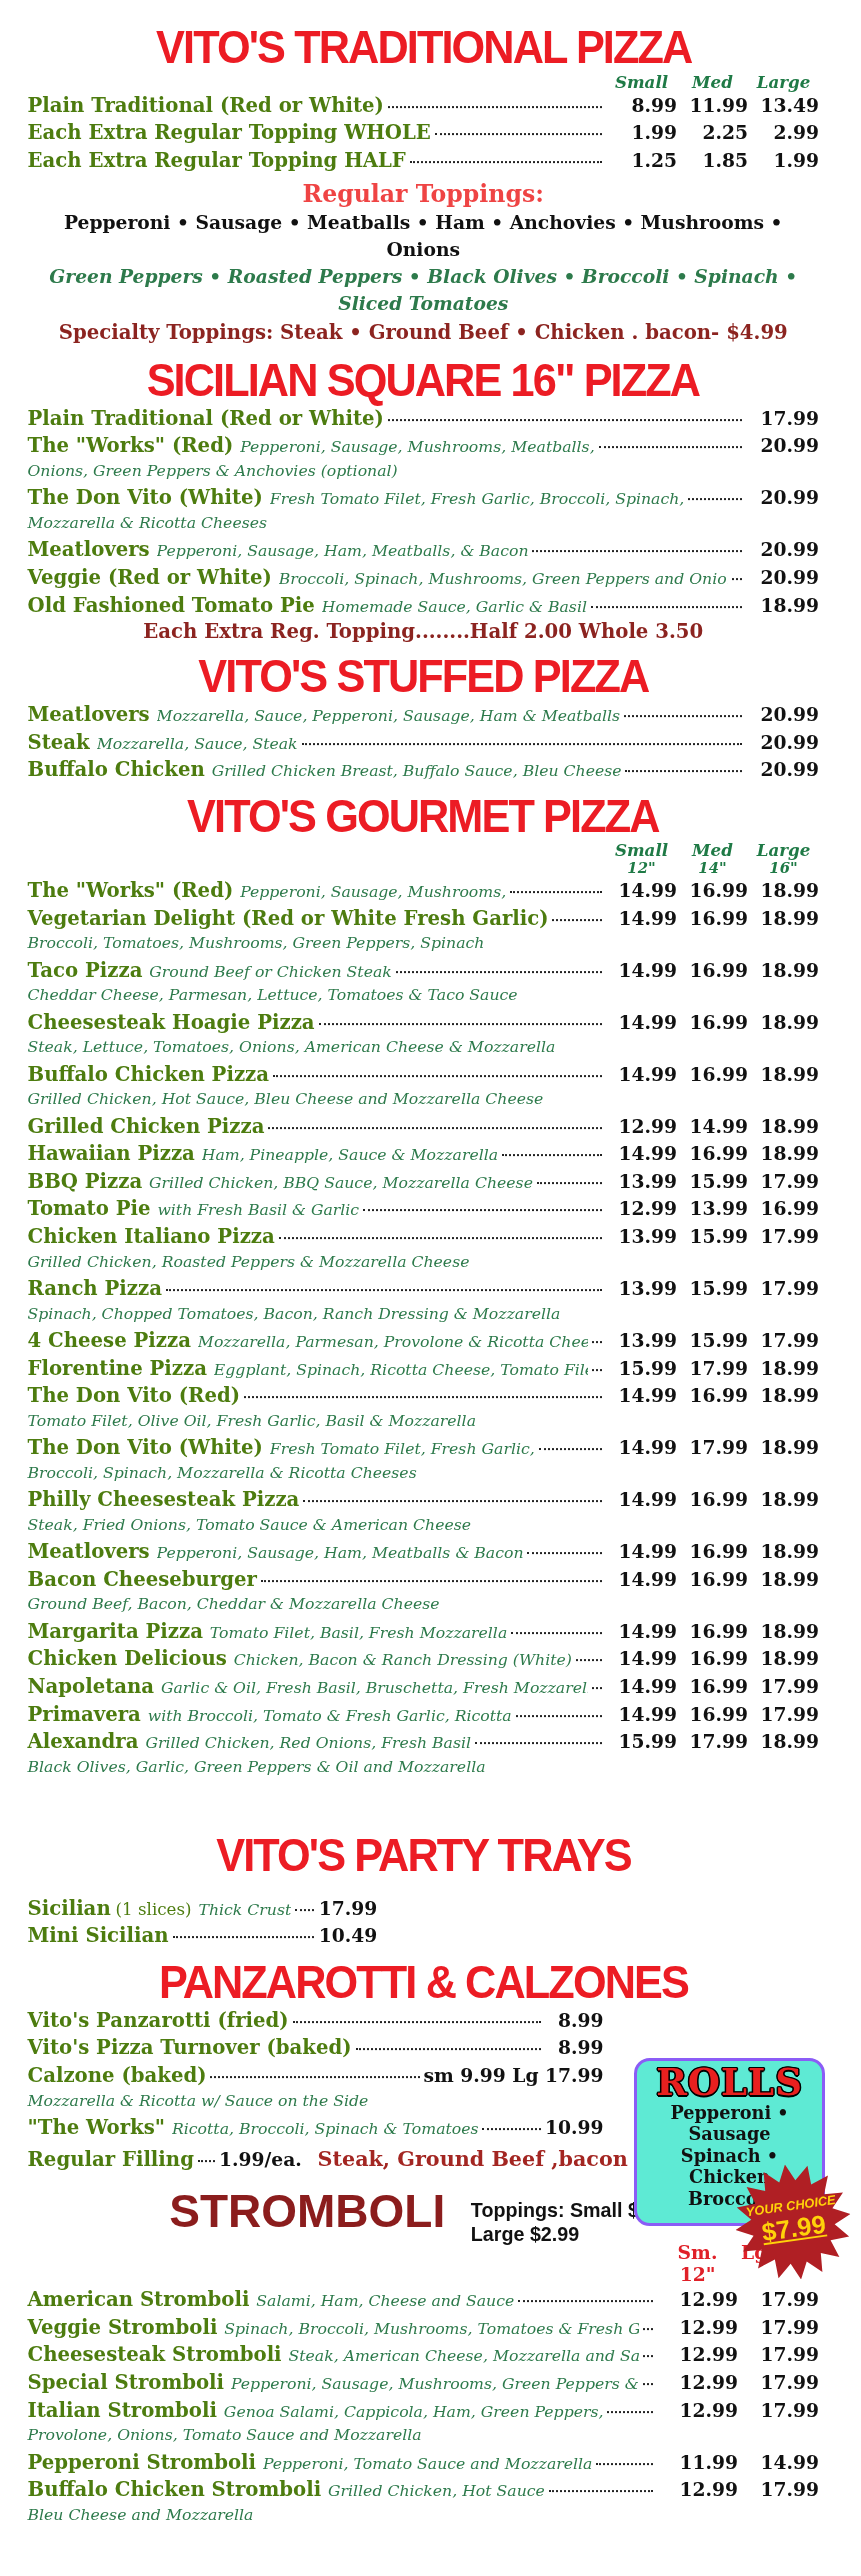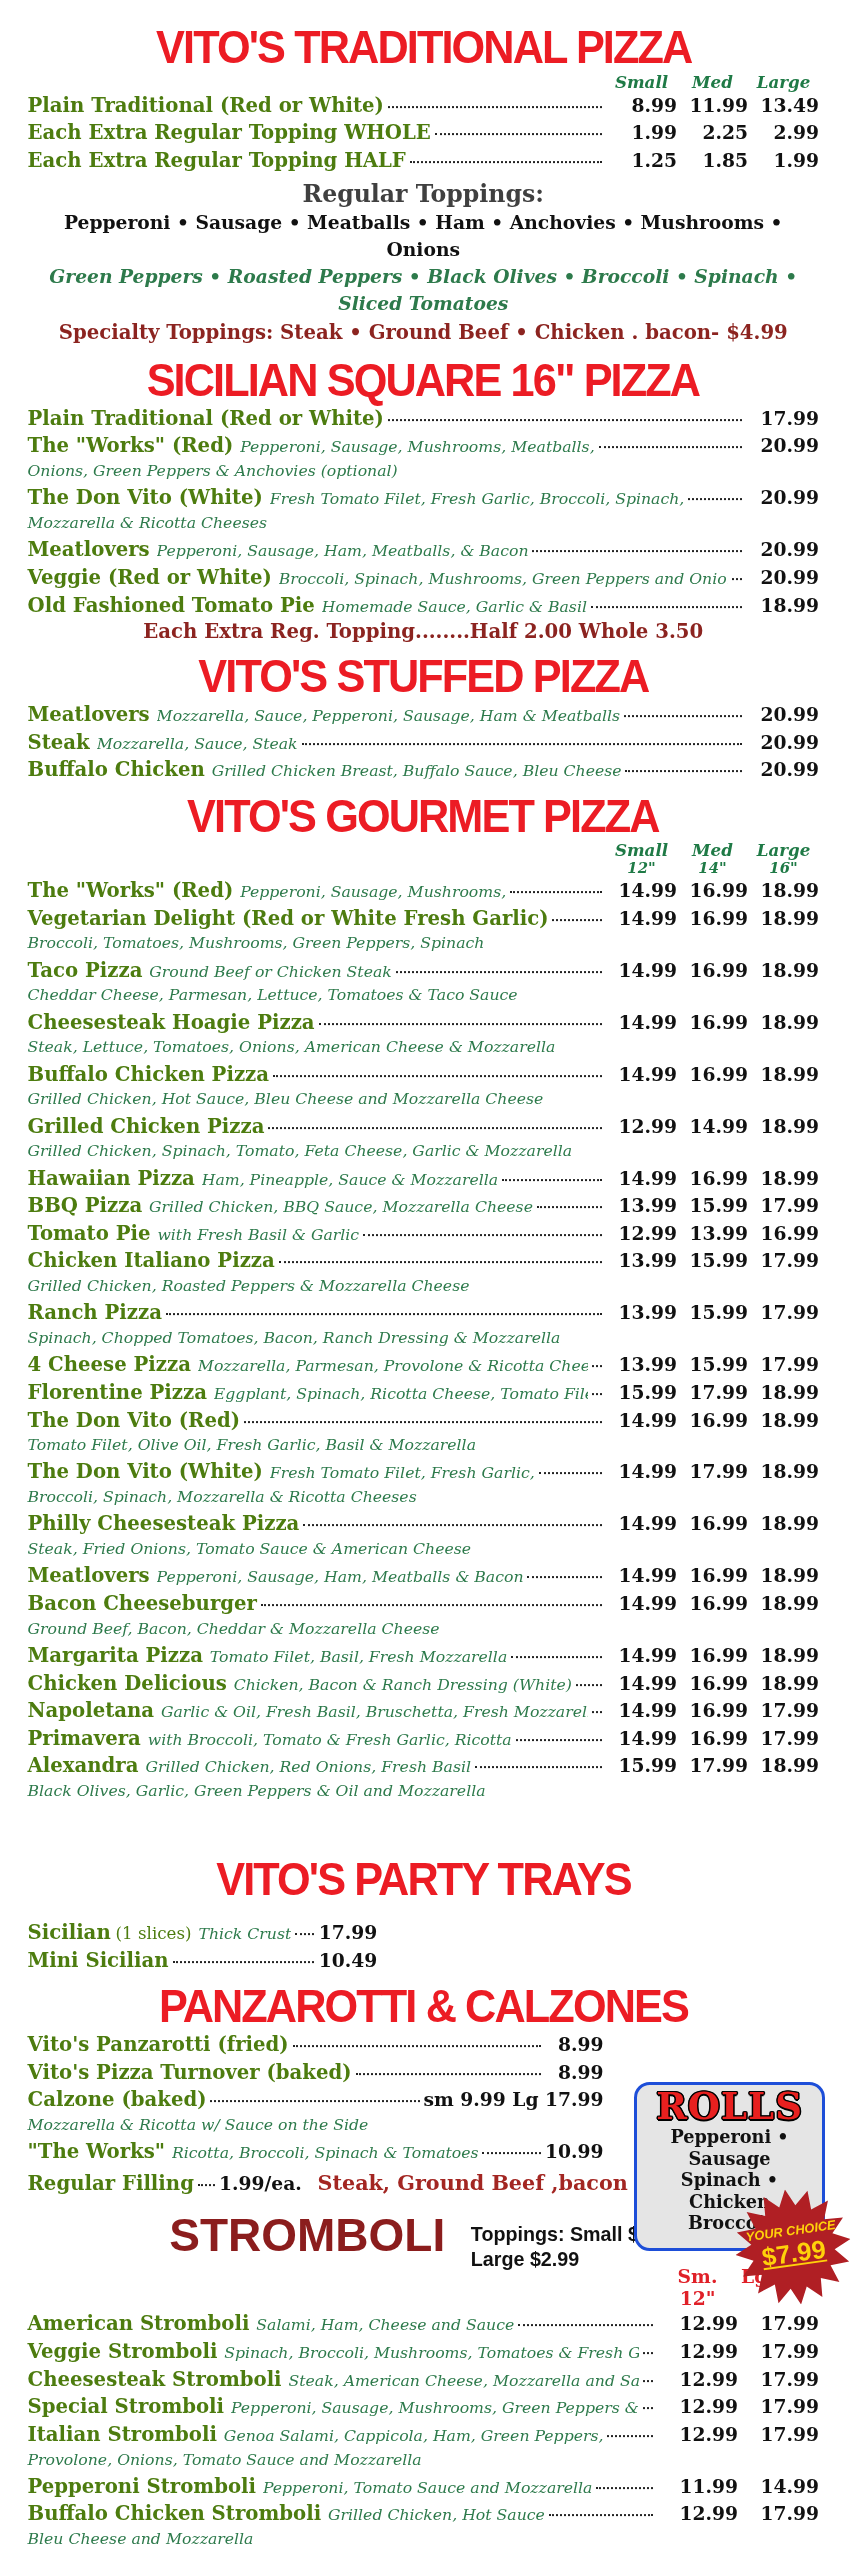--- a/index.html
+++ b/index.html
@@ -26,39 +26,39 @@
   .inote{font-style:italic;font-size:15.7px;color:#2d7a4b;margin-left:6.9px;
      white-space:nowrap;overflow:hidden;flex:0 1 auto;min-width:0;}
   .dots{flex:1 0 9.8px;border-bottom:2.5px dotted #222;margin:0 3.9px;transform:translateY(-3.9px);}
   .price{font-weight:bold;font-size:18.7px;color:#111;width:71px;text-align:right;flex:none;}
   .price.p1{width:73px;}
   .price.auto{width:auto;min-width:59px;white-space:nowrap;}
   .cont{font-style:italic;font-size:15.7px;line-height:1.55;color:#2d7a4b;}
 
   
   .topp{text-align:center;margin-top:5.9px;}
-  .t-label{color:#404040;font-weight:bold;font-size:23.6px;line-height:1.25;}
+  .t-label{color:#ef4444;font-weight:bold;font-size:23.6px;line-height:1.25;}
   .t-reg{font-weight:bold;font-size:18.7px;line-height:1.45;color:#111;}
   .t-green{font-weight:bold;font-style:italic;font-size:18.7px;line-height:1.45;color:#2d7a4b;}
   .t-spec{font-weight:bold;font-size:19.7px;line-height:1.5;color:#8c2420;}
 
   .sec-footer{text-align:center;font-weight:bold;font-size:19.7px;color:#8c2420;margin-top:2px;}
 
   
   .party-grid{display:grid;grid-template-columns:1fr 1fr;column-gap:92px;margin-top:15px;}
   .size-note{font-weight:normal;font-size:16.7px;margin-left:4.9px;}
 
   
   .panz{position:relative;}
   .panz-left{width:576px;}
   .reg-row{display:flex;align-items:baseline;margin-top:4px;width:748px;}
   .spec-inline{font-weight:bold;font-size:20.7px;color:#a32622;margin-left:15.7px;white-space:nowrap;}
 
-  .rolls{position:absolute;right:-5.9px;top:49px;width:173px;background:#e5e5e5;
-     border:3px solid #1d4ed8;border-radius:15.7px;text-align:center;padding:2px 5.9px 13.8px 5.9px;}
+  .rolls{position:absolute;right:-5.9px;top:49px;width:173px;background:#5eead4;
+     border:3px solid #8b5cf6;border-radius:15.7px;text-align:center;padding:2px 5.9px 13.8px 5.9px;}
   .rolls-title{font-weight:bold;font-size:37px;line-height:1.05;color:#e8201f;letter-spacing:1px;
      text-shadow:-1.5px 0 #000,1.5px 0 #000,0 -1.5px #000,0 1.5px #000,
                  -1px -1px #000,1px 1px #000,-1px 1px #000,1px -1px #000;}
   .rolls-line{font-weight:bold;font-size:17.7px;line-height:1.22;color:#111;}
   .burst{position:absolute;right:-29.5px;bottom:-57px;width:116px;height:116px;background:#b01f24;
      clip-path:polygon(100% 50%,85.3% 57%,96.2% 69.1%,79.9% 70%,85.4% 85.4%,70% 79.9%,69.1% 96.2%,57% 85.3%,50% 100%,43% 85.3%,30.9% 96.2%,30% 79.9%,14.6% 85.4%,20.1% 70%,3.8% 69.1%,14.7% 57%,0% 50%,14.7% 43%,3.8% 30.9%,20.1% 30%,14.6% 14.6%,30% 20.1%,30.9% 3.8%,43% 14.7%,50% 0%,57% 14.7%,69.1% 3.8%,70% 20.1%,85.4% 14.6%,79.9% 30%,96.2% 30.9%,85.3% 43%);
      display:flex;flex-direction:column;align-items:center;justify-content:center;transform:rotate(-8deg);}
   .burst-label{font-family:"Liberation Sans",sans-serif;font-weight:bold;font-style:italic;
      font-size:12.8px;color:#ffd10a;line-height:1;}
   .burst-price{font-family:"Liberation Sans",sans-serif;font-weight:bold;font-size:25.6px;
@@ -223,21 +223,20 @@
         <span class="price ">18.99</span>
       </div>
       <div class="cont">Grilled Chicken, Hot Sauce, Bleu Cheese and Mozzarella Cheese</div>
       <div class="row">
         <span class="iname">Grilled Chicken Pizza</span>
         <span class="dots"></span>
         <span class="price ">12.99</span>
         <span class="price ">14.99</span>
         <span class="price ">18.99</span>
       </div>
-      <div class="cont">Grilled Chicken, Spinach, Tomato, Feta Cheese, Garlic &amp; Mozzarella</div>
       <div class="row">
         <span class="iname">Hawaiian Pizza</span>
         <span class="inote">Ham, Pineapple, Sauce &amp; Mozzarella</span>
         <span class="dots"></span>
         <span class="price ">14.99</span>
         <span class="price ">16.99</span>
         <span class="price ">18.99</span>
       </div>
       <div class="row">
         <span class="iname">BBQ Pizza</span>

